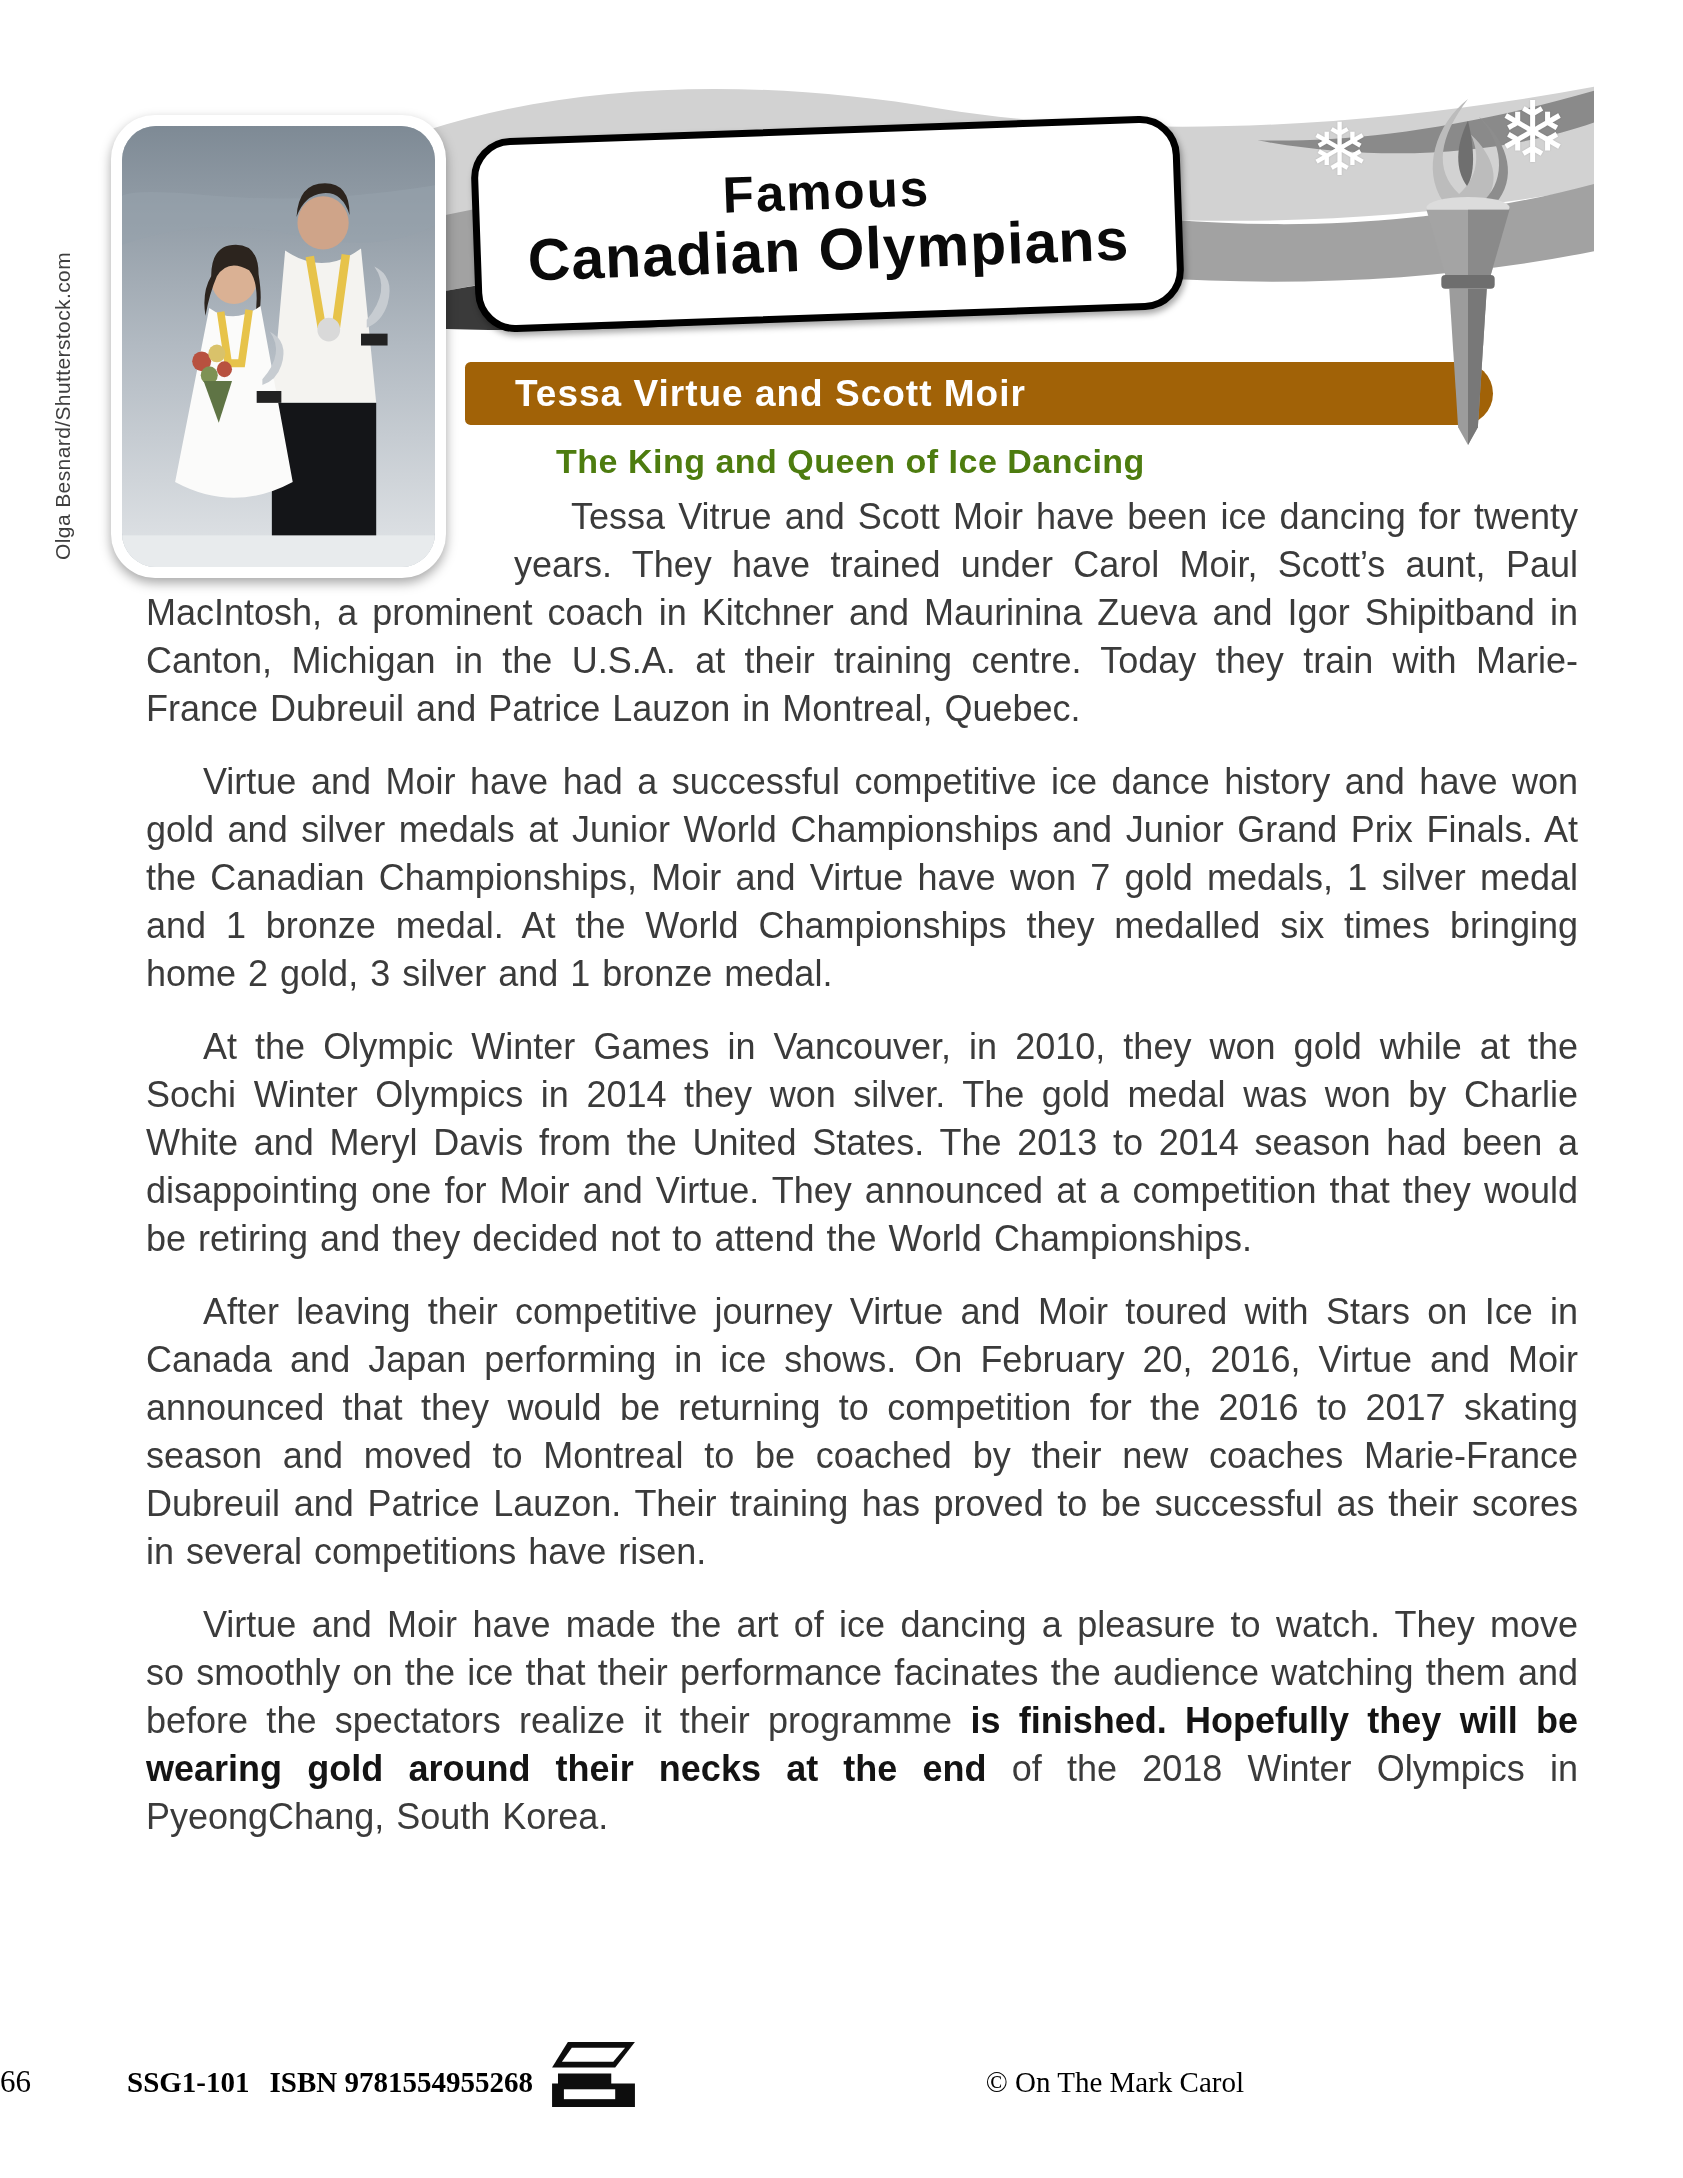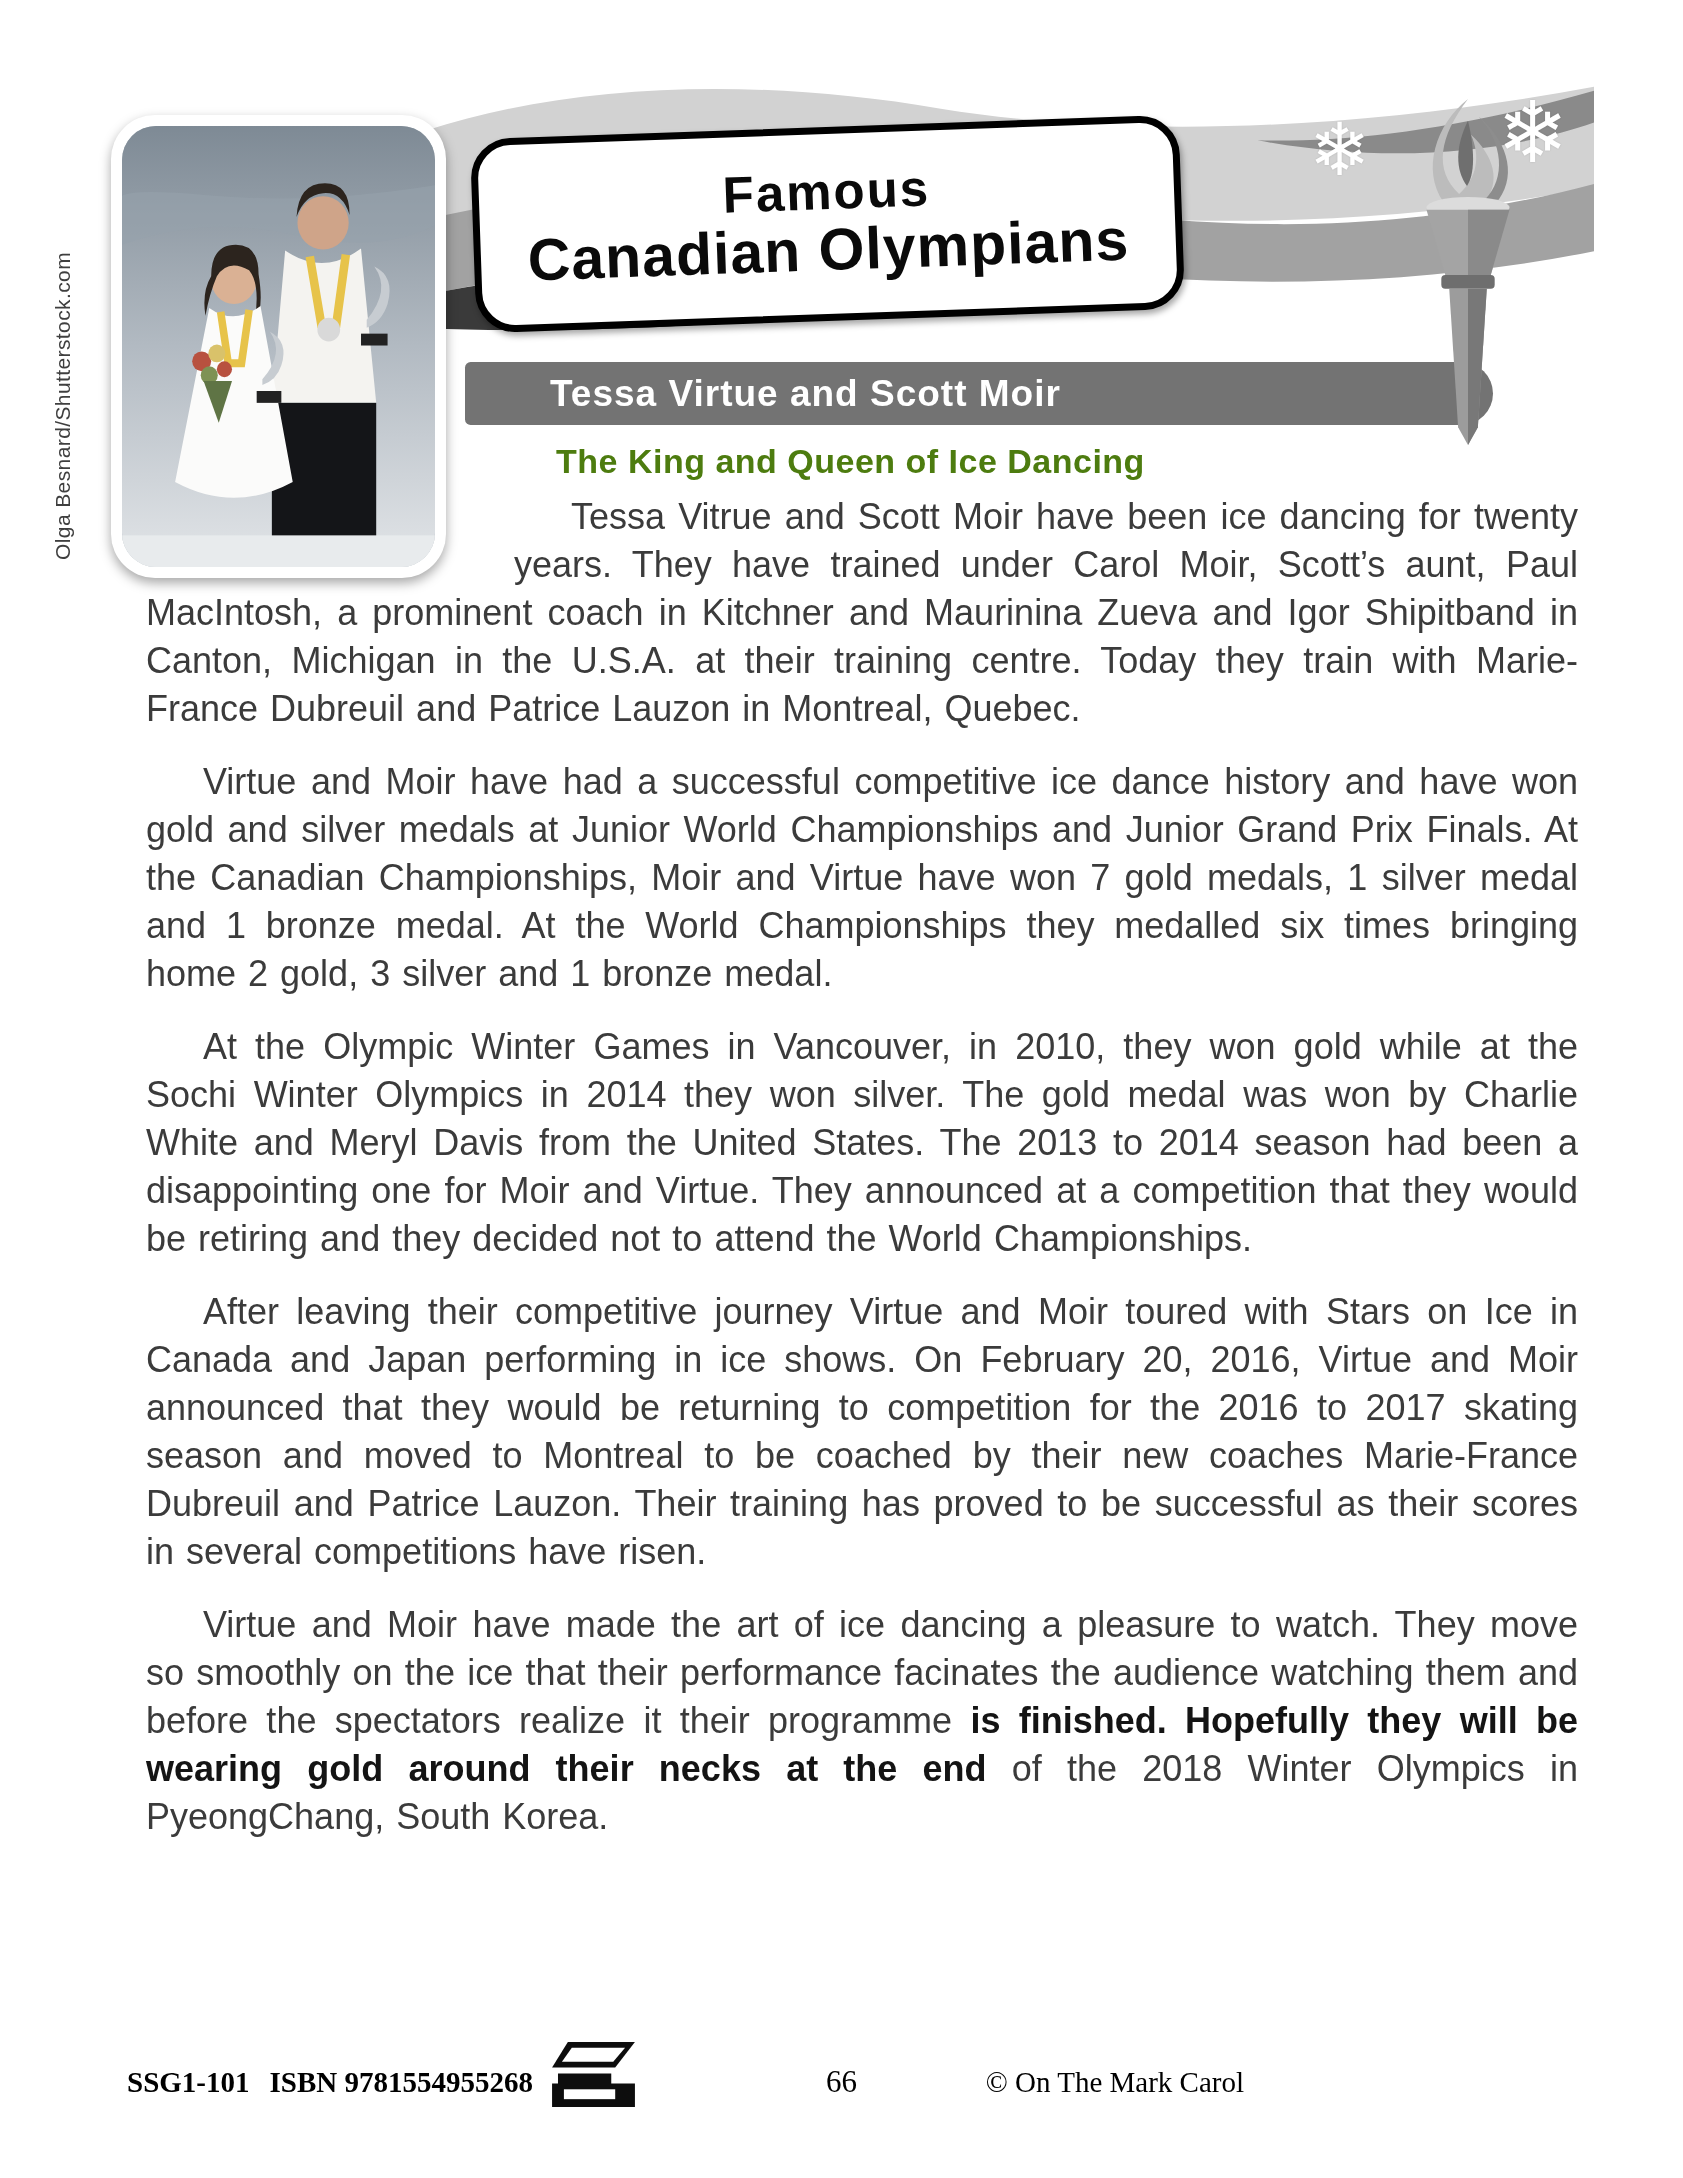--- a/index.html
+++ b/index.html
@@ -39,22 +39,22 @@
   .title-line2 { font-size:59px; font-weight:bold; color:#0a0a0a; letter-spacing:1px; line-height:1.1; }
 
   .snowflake { position:absolute; color:#ffffff; z-index:2; text-shadow:0 0 2px rgba(0,0,0,.15); }
   .snowflake.s1 { left:1309px; top:107px; font-size:73px; }
   .snowflake.s2 { left:1497px; top:83px; font-size:85px; }
 
   .torch { position:absolute; left:1384px; top:95px; width:168px; height:356px; z-index:5; }
 
   .name-bar {
     position:absolute; left:465px; top:362px; width:1028px; height:63px;
-    background:#737373; border-radius:6px 34px 34px 6px; z-index:2;
-    display:flex; align-items:center; padding-left:85px;
+    background:#a16207; border-radius:6px 34px 34px 6px; z-index:2;
+    display:flex; align-items:center; padding-left:50px;
   }
   .name-bar .name { color:#ffffff; font-size:37px; font-weight:bold; letter-spacing:1px; }
 
   .subtitle {
     position:absolute; left:556px; top:442px; z-index:2;
     font-size:34px; font-weight:bold; color:#4d7c0f; letter-spacing:0.5px;
   }
 
   
   .article {
@@ -65,21 +65,21 @@
   .float-spacer { float:left; width:368px; height:93px; }
   .article p { margin-bottom:25px; }
   .article p.indent { text-indent:57px; }
   .bold-run { font-weight:bold; color:#141414; }
 
   
   .footer { position:absolute; left:0; top:2030px; width:1347px; height:89px; font-family:"Liberation Serif", serif; }
   .footer-left { position:absolute; left:127px; top:36px; font-weight:bold; font-size:29px; color:#000; }
   .footer-left .isbn { margin-left:20px; }
   .publisher-logo { position:absolute; left:546px; top:8px; width:95px; height:73px; }
-  .footer-page { position:absolute; left:0; width:1683px; top:34px; text-align:center; font-size:31px; color:#000; }
+  .footer-page { position:absolute; left:0; width:1683px; top:34px; font-size:31px; color:#000; }
   .footer-right { position:absolute; right:103px; top:36px; font-size:29px; color:#000; }
 </style>
 </head>
 <body>
 
 <div class="page">
 
   <div class="credit">Olga Besnard/Shutterstock.com</div>
 
   <div class="header">

